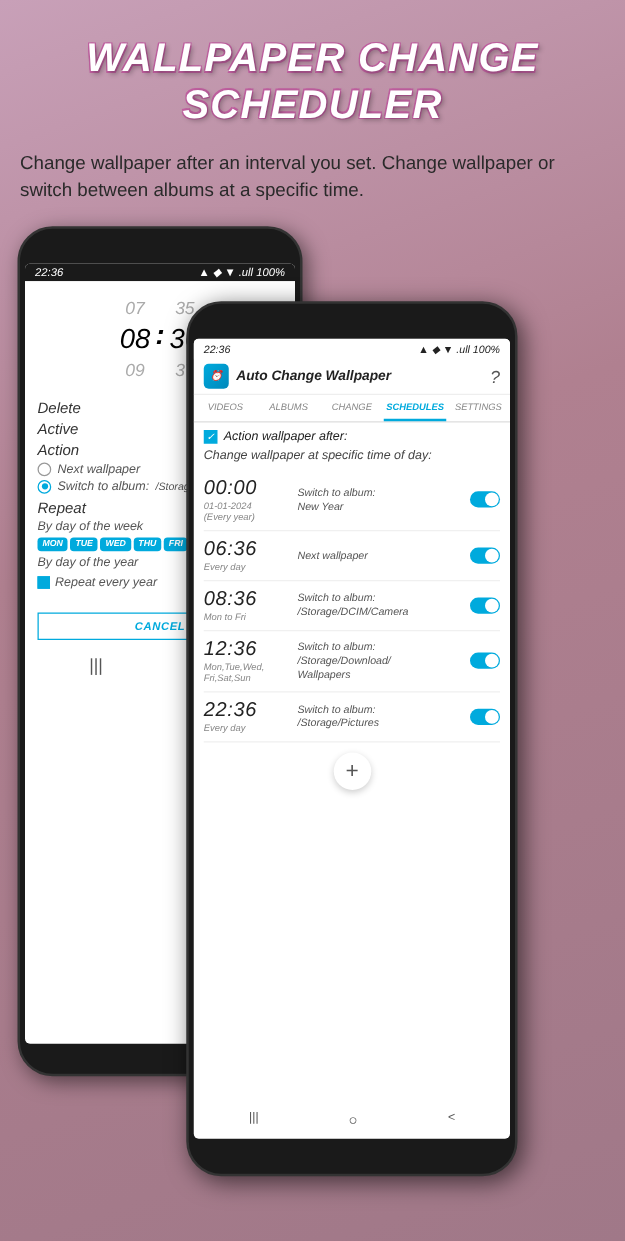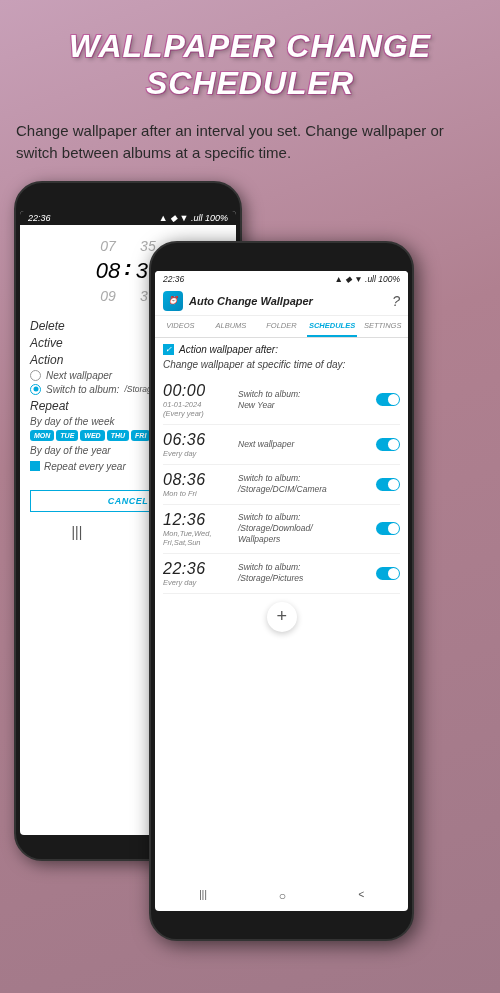--- a/index.html
+++ b/index.html
@@ -557,21 +557,21 @@
 
       <div class="app-header">
         <div class="app-icon">⏰</div>
         <span class="app-name">Auto Change Wallpaper</span>
         <span class="help-btn">?</span>
       </div>
 
       <div class="tab-bar">
         <div class="tab">VIDEOS</div>
         <div class="tab">ALBUMS</div>
-        <div class="tab">FOLDER</div>
+        <div class="tab">CHANGE</div>
         <div class="tab active">SCHEDULES</div>
         <div class="tab">SETTINGS</div>
       </div>
 
       <div class="right-content">
 
         <div class="change-after-row">
           <span class="checkbox-sq-blue">✓</span>
           <span class="change-after-label">Action wallpaper after:</span>
         </div>

